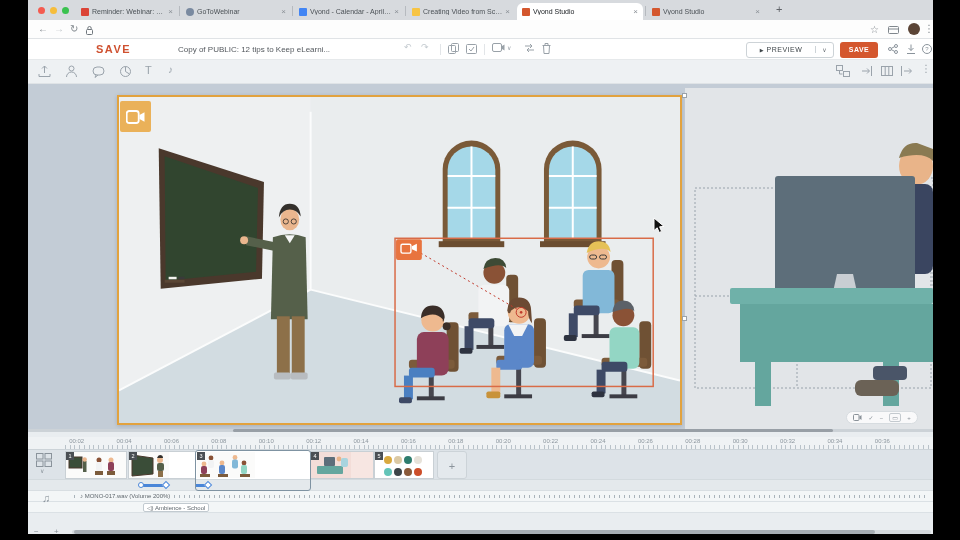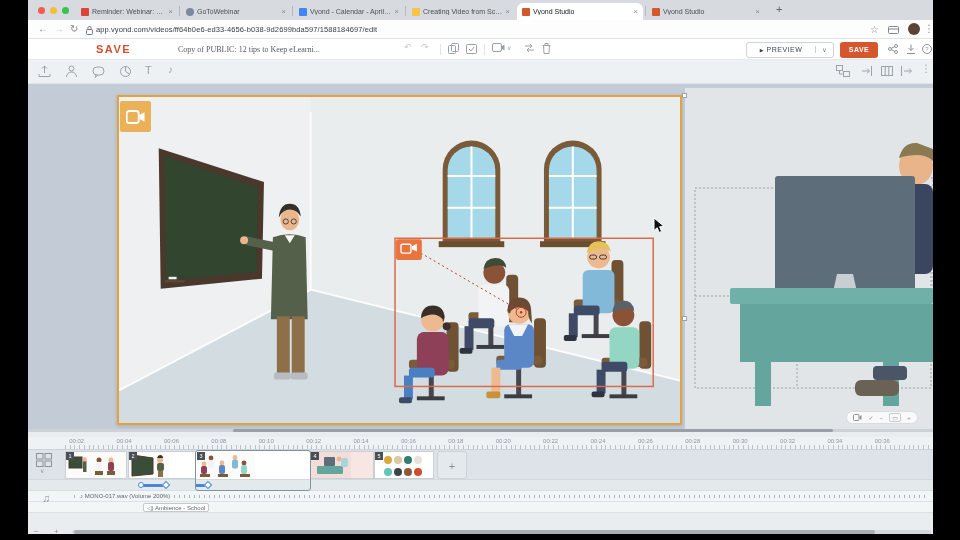--- a/index.html
+++ b/index.html
@@ -22,21 +22,21 @@
 
   .navbar { position:absolute; left:0; top:20px; width:100%; height:19px; background:#fdfdfd; border-bottom:1px solid #e0e3e6; }
   .navic { position:absolute; top:3px; font-size:10px; color:#80878d; }
   .navic.dis { color:#c3c8cc; }
   .urltext { position:absolute; left:68px; top:5px; font-size:7.5px; color:#3c4045; letter-spacing:.1px; }
   .lockic { position:absolute; left:58px; top:6px; }
 
   
   .vtop { position:absolute; left:0; top:39px; width:100%; height:21px; background:#fff; border-bottom:1px solid #e6e9eb; }
   .vlogo { position:absolute; left:68px; top:4px; font-size:11px; font-weight:bold; color:#cf5130; letter-spacing:1.5px; }
-  .vtitle { position:absolute; left:150px; top:6px; font-size:8px; color:#54595e;font-family:Liberation Serif, serif; }
+  .vtitle { position:absolute; left:150px; top:6px; font-size:8px; color:#54595e; }
   .tbico { position:absolute; top:4px; }
   .vsep { position:absolute; top:5px; width:1px; height:11px; background:#e2e5e8; }
   .btn-preview { position:absolute; left:718px; top:2.5px; width:88px; height:16px; border:1px solid #cdd3d7; border-radius:3px;
                  background:#fff; display:flex; align-items:center; font-size:7px; color:#3e4549; }
   .btn-preview .pl { flex:1; text-align:center; letter-spacing:.5px; }
   .btn-preview .dd { width:18px; text-align:center; border-left:1px solid #cdd3d7; color:#6c7378; font-size:6px; }
   .btn-save { position:absolute; left:812px; top:2.5px; width:38px; height:16px; border-radius:3px; background:#d4572e;
               color:#fff; font-size:7px; letter-spacing:.5px; text-align:center; line-height:16px; font-weight:bold; }
 
   .vtools { position:absolute; left:0; top:60px; width:100%; height:24px; background:#eef1f3; border-bottom:1px solid #dfe3e6; }
@@ -145,21 +145,20 @@
   </div>
 
   <div class="navbar">
     <span class="navic" style="left:10px">←</span>
     <span class="navic dis" style="left:26px">→</span>
     <span class="navic" style="left:42px">↻</span>
     <svg class="lockic" width="7" height="9" viewBox="0 0 7 9">
       <rect x="0.5" y="3.5" width="6" height="5" rx="1" fill="none" stroke="#6f767c"></rect>
       <path d="M1.8 3.5 V2.2 a1.7 1.7 0 0 1 3.4 0 V3.5" fill="none" stroke="#6f767c"></path>
     </svg>
-    <span class="urltext">app.vyond.com/videos/ff64b0e6-ed33-4656-b038-9d2699bda597/1588184697/edit</span>
     <span class="navic" style="left:842px;top:4px">☆</span>
     <svg class="navic" style="left:860px;top:6px" width="11" height="8" viewBox="0 0 11 8">
       <rect x="0.5" y="0.5" width="10" height="7" rx="1" fill="none" stroke="#80878d"></rect>
           <path d="M0.5 3 h10" stroke="#80878d"></path>
     </svg>
     <span style="position:absolute;left:880px;top:3px;width:12px;height:12px;border-radius:50%;background:#5b4436"></span>
     <span class="navic" style="left:896px">⋮</span>
   </div>
 
   <div class="vtop">

